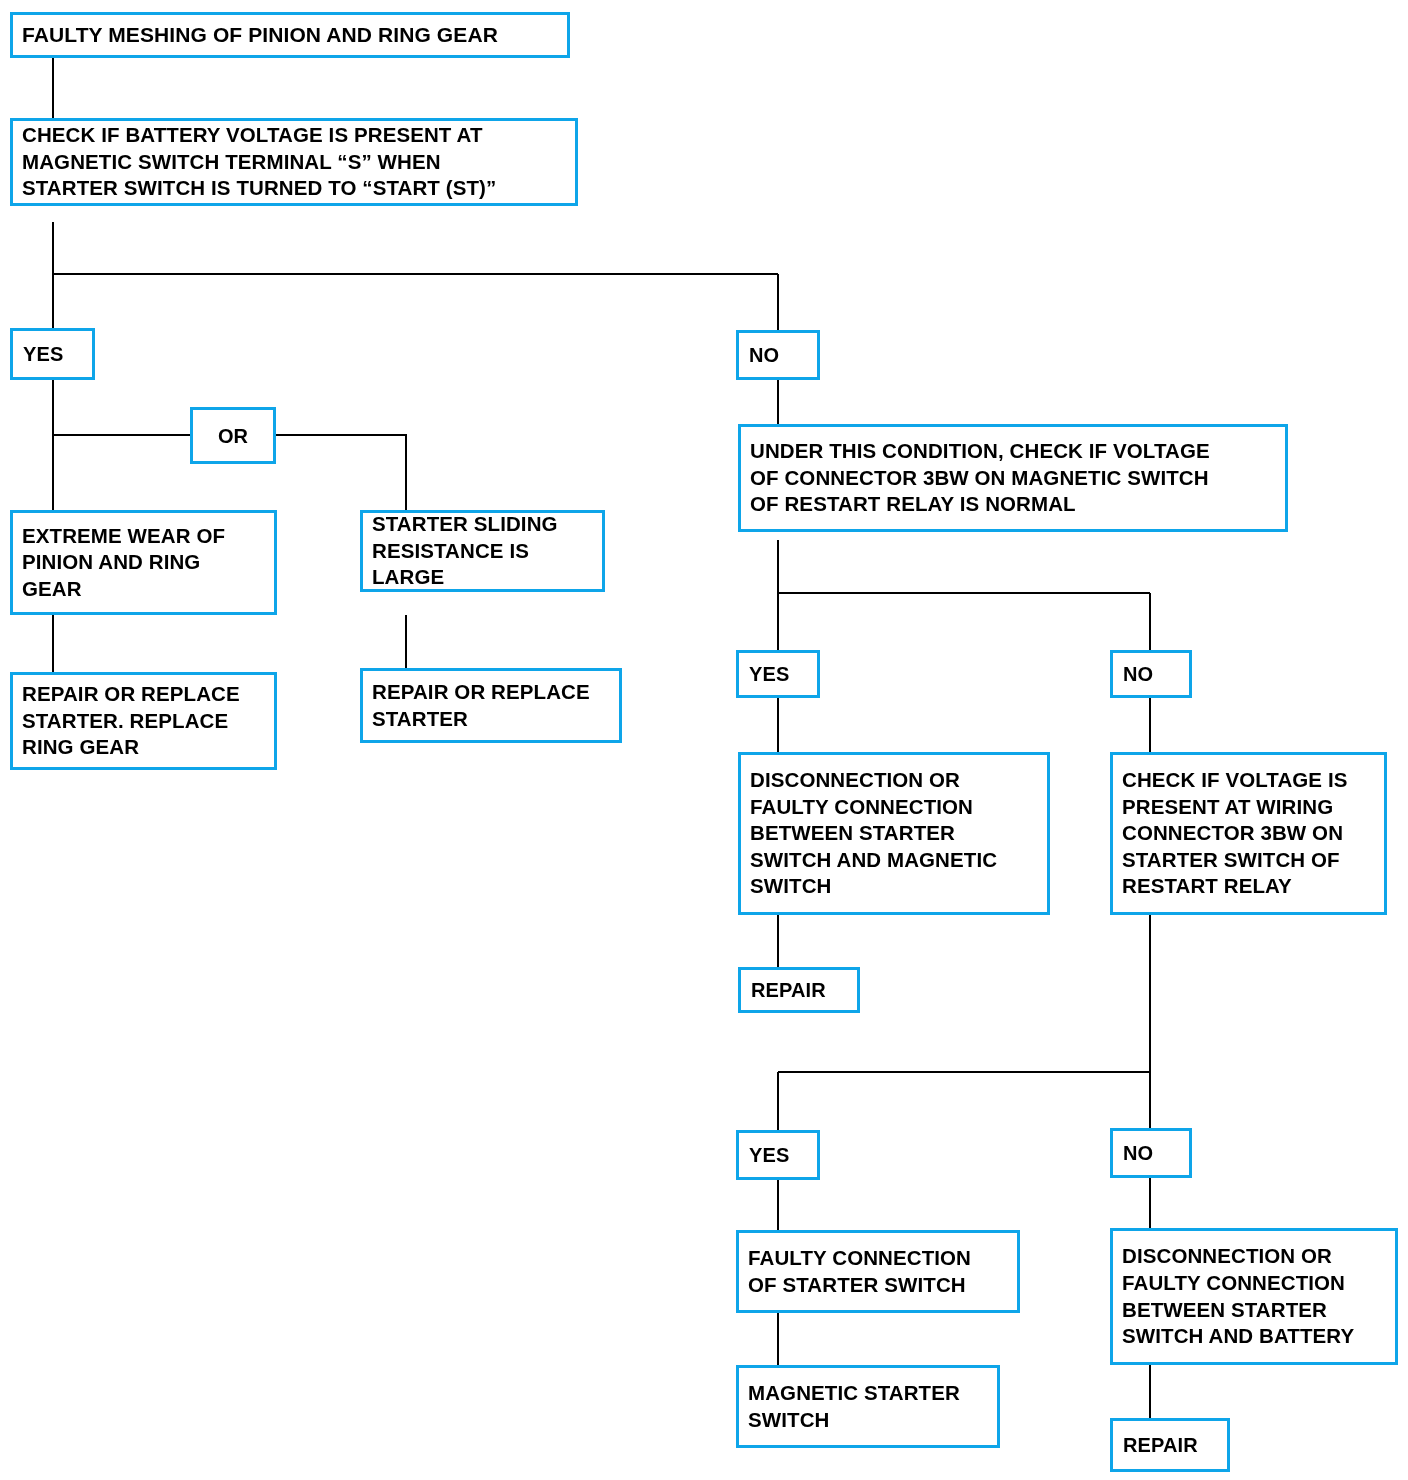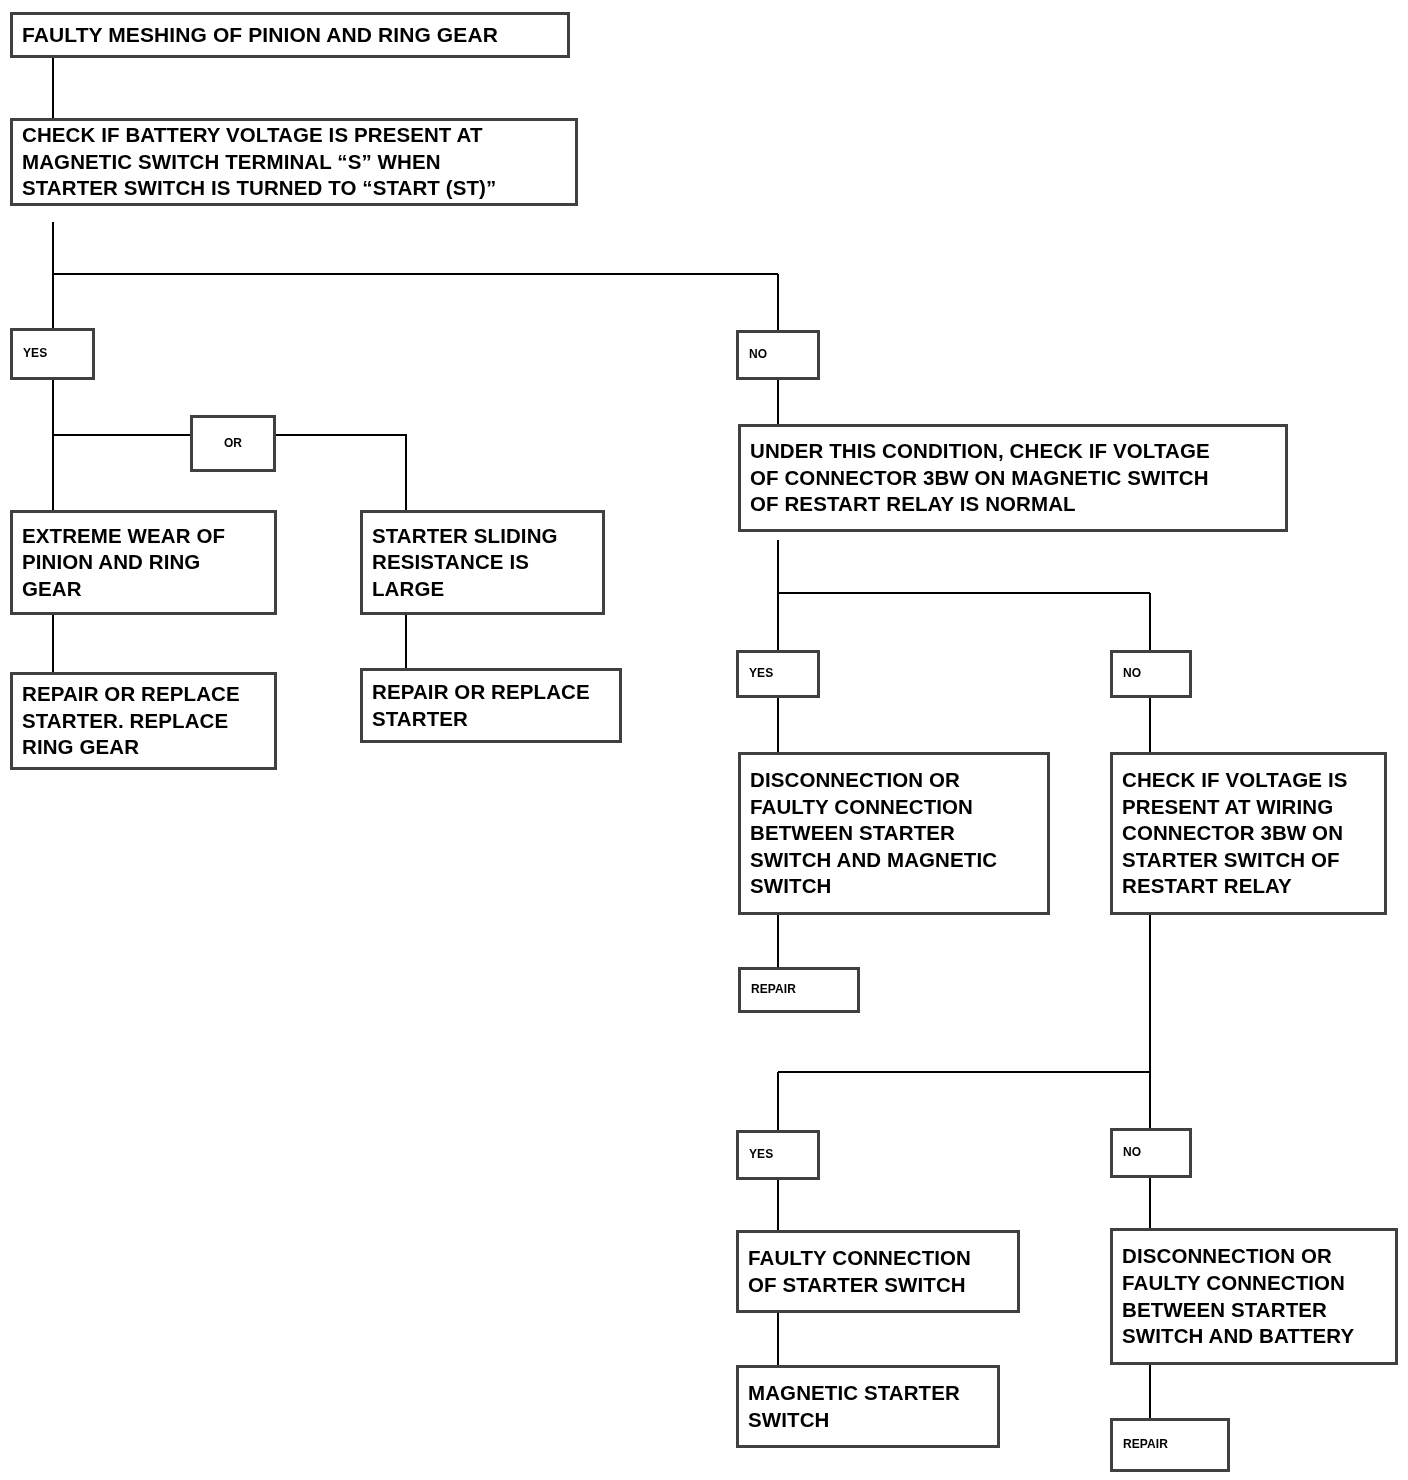--- a/index.html
+++ b/index.html
@@ -20,21 +20,21 @@
     left: 0;
     top: 0;
     width: 1408px;
     height: 1480px;
     pointer-events: none;
   }
   .node {
     position: absolute;
     box-sizing: border-box;
     background: #ffffff;
-    border: 2px solid #404040;
+    border: 2px solid #0ea5e9;
     color: #000000;
     display: flex;
     align-items: center;
     z-index: 2;
   }
   .node .txt {
     display: block;
     white-space: pre-line;
     font-size: 20.5px;
     font-weight: bold;
@@ -42,21 +42,21 @@
     letter-spacing: 0.1px;
     padding: 0 9px;
   }
   .node.thick {
     border-width: 3px;
   }
   .node.title .txt {
     font-size: 21px;
   }
   .node.small .txt {
-    font-size: 12px;
+    font-size: 20px;
     padding: 0 10px;
     text-align: right;
   }
 </style>
 </head>
 <body>
 
 <div id="canvas">
 
   <svg id="wires" viewBox="0 0 1408 1480" xmlns="http://www.w3.org/2000/svg">
@@ -123,37 +123,37 @@
   </div>
 
   <div class="node thick small" style="left:10px; top:328px; width:85px; height:52px;">
     <span class="txt">YES</span>
   </div>
 
   <div class="node thick small" style="left:736px; top:330px; width:84px; height:50px;">
     <span class="txt">NO</span>
   </div>
 
-  <div class="node thick small" style="left:190px; top:407px; width:86px; height:57px; justify-content:center;margin-top:8px;">
+  <div class="node thick small" style="left:190px; top:407px; width:86px; height:57px; justify-content:center;">
     <span class="txt">OR</span>
   </div>
 
   <div class="node thick" style="left:10px; top:510px; width:267px; height:105px;">
     <span class="txt">EXTREME WEAR OF
 PINION AND RING
 GEAR</span>
   </div>
 
   <div class="node thick" style="left:10px; top:672px; width:267px; height:98px;">
     <span class="txt">REPAIR OR REPLACE
 STARTER.  REPLACE
 RING GEAR</span>
   </div>
 
-  <div class="node thick" style="left:360px; top:510px; width:245px; height:105px;">
+  <div class="node thick" style="left:360px; top:510px; width:245px; height:82px;">
     <span class="txt">STARTER SLIDING
 RESISTANCE IS
 LARGE</span>
   </div>
 
   <div class="node thick" style="left:360px; top:668px; width:262px; height:75px;">
     <span class="txt">REPAIR OR REPLACE
 STARTER</span>
   </div>
 

